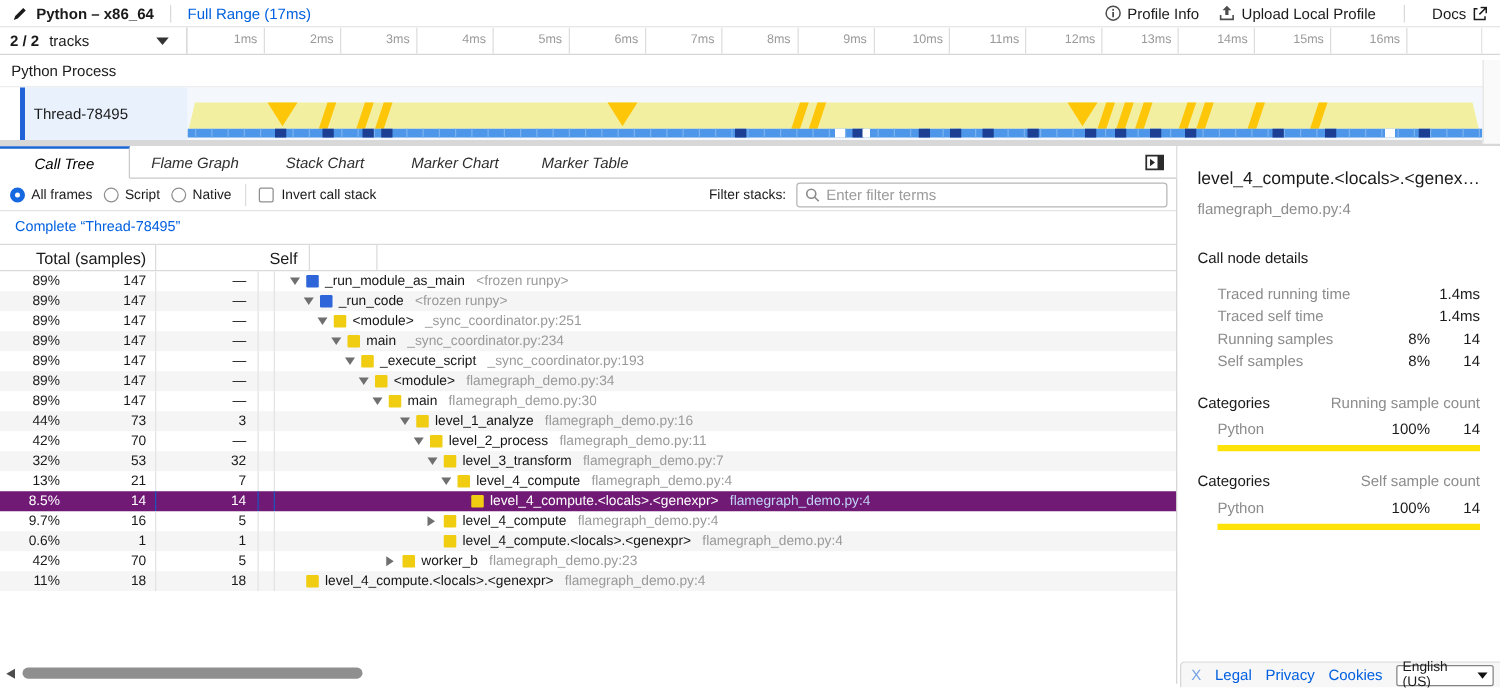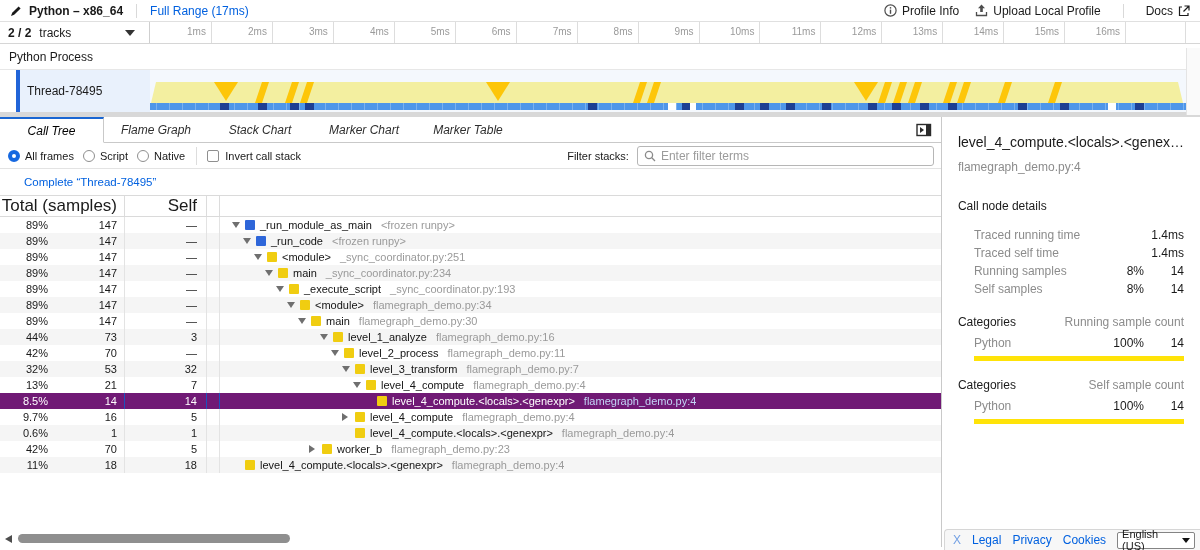--- a/index.html
+++ b/index.html
@@ -63,25 +63,25 @@
   .vdiv { width:1px; height:18px; background:#ddd; margin:0 10px 0 2px; }
   .cb { width:12px; height:12px; border:1px solid #8f8f8f; border-radius:2px; background:#fff; margin-right:6px; cursor:pointer; }
   .cb-label { cursor:pointer; }
   .filter-label { margin-left:auto; font-size:11px; }
   .filter-box { width:297px; height:20px; border:1px solid #b6b6b6; border-radius:3px; margin:0 7px 0 8px;
     display:flex; align-items:center; padding:0 6px; background:#fff; }
   .filter-box input { border:none; outline:none; flex:1; font-size:12px; font-family:"Liberation Sans",sans-serif; margin-left:5px; color:#1a1a1a; }
   .filter-box input::placeholder { color:#9b9b9b; }
 
   
-  .crumb { height:26px; display:flex; align-items:center; padding-left:12px;margin-left:12px; }
+  .crumb { height:26px; display:flex; align-items:center; padding-left:12px; }
   .crumb a { font-size:11.5px; }
 
   
-  .thead { height:22px; display:flex; align-items:center; border-top:1px solid #dadada; border-bottom:1px solid #dadada; font-size:17px; }
+  .thead { height:22px; display:flex; align-items:center; border-top:1px solid #dadada; border-bottom:1px solid #dadada; font-size:13px;gap:41px; }
   .hc { height:100%; display:flex; align-items:center; justify-content:flex-end; border-right:1px solid #dcdcdc; }
   .h-total { width:125px; padding-right:7px; }
   .h-self { width:82px; padding-right:9px; }
   .h-gap { width:13px; }
 
   
   .tree { overflow:hidden; }
   .row { height:16px; display:flex; align-items:center; font-size:11px; cursor:default; }
   .row:nth-child(even) { background:#f5f5f5; }
   .c { height:100%; display:flex; align-items:center; justify-content:flex-end; flex-shrink:0; }

